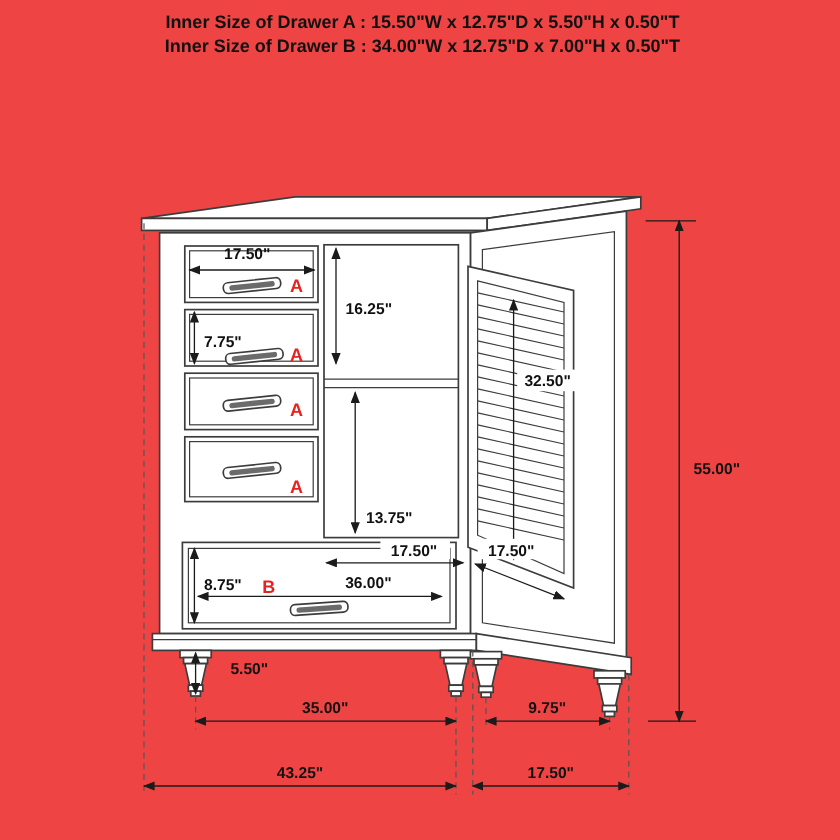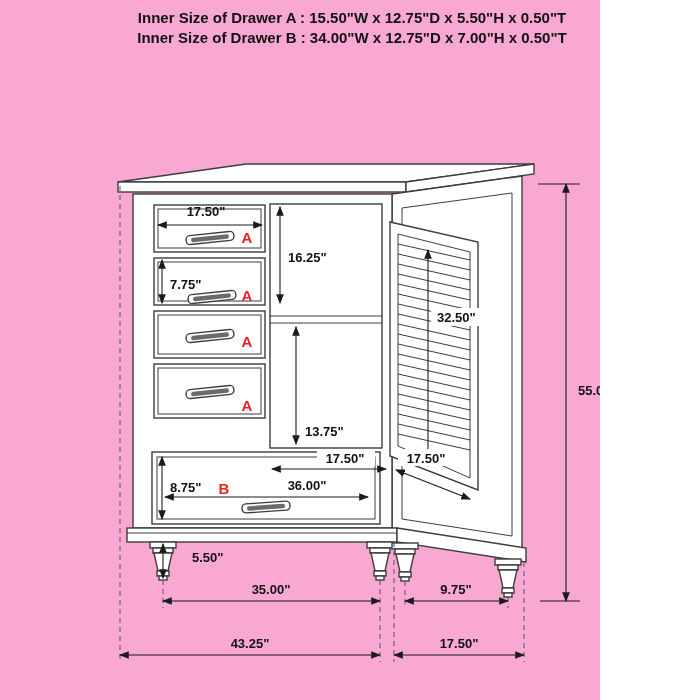--- a/index.html
+++ b/index.html
@@ -1,16 +1,16 @@
 <!DOCTYPE html>
 <html><head>
 <meta charset="utf-8">
 <style>
   html,body { margin:0; padding:0; background:#fff; }
-  .stage { width:600px; height:700px; background:#f9a8d4; position:relative; overflow:hidden;
+  .stage { width:700px; height:700px; background:#ef4444; position:relative; overflow:hidden;
            font-family:"Liberation Sans", sans-serif; }
   svg { display:block; }
   
   .wh    { fill:#ffffff; stroke:#3c3c3c; stroke-width:1.4; stroke-linejoin:miter; }
   .ln2   { fill:none;    stroke:#3c3c3c; stroke-width:1; }
   .dimln { fill:none;    stroke:#1b1b1b; stroke-width:1.1; }
   .dash  { fill:none;    stroke:#555;    stroke-width:1; stroke-dasharray:5 4; }
   .bgr   { fill:#ffffff; }
   
   .hdr  { font-family:"Liberation Sans",sans-serif; font-weight:bold; font-size:15px; fill:#111; }

